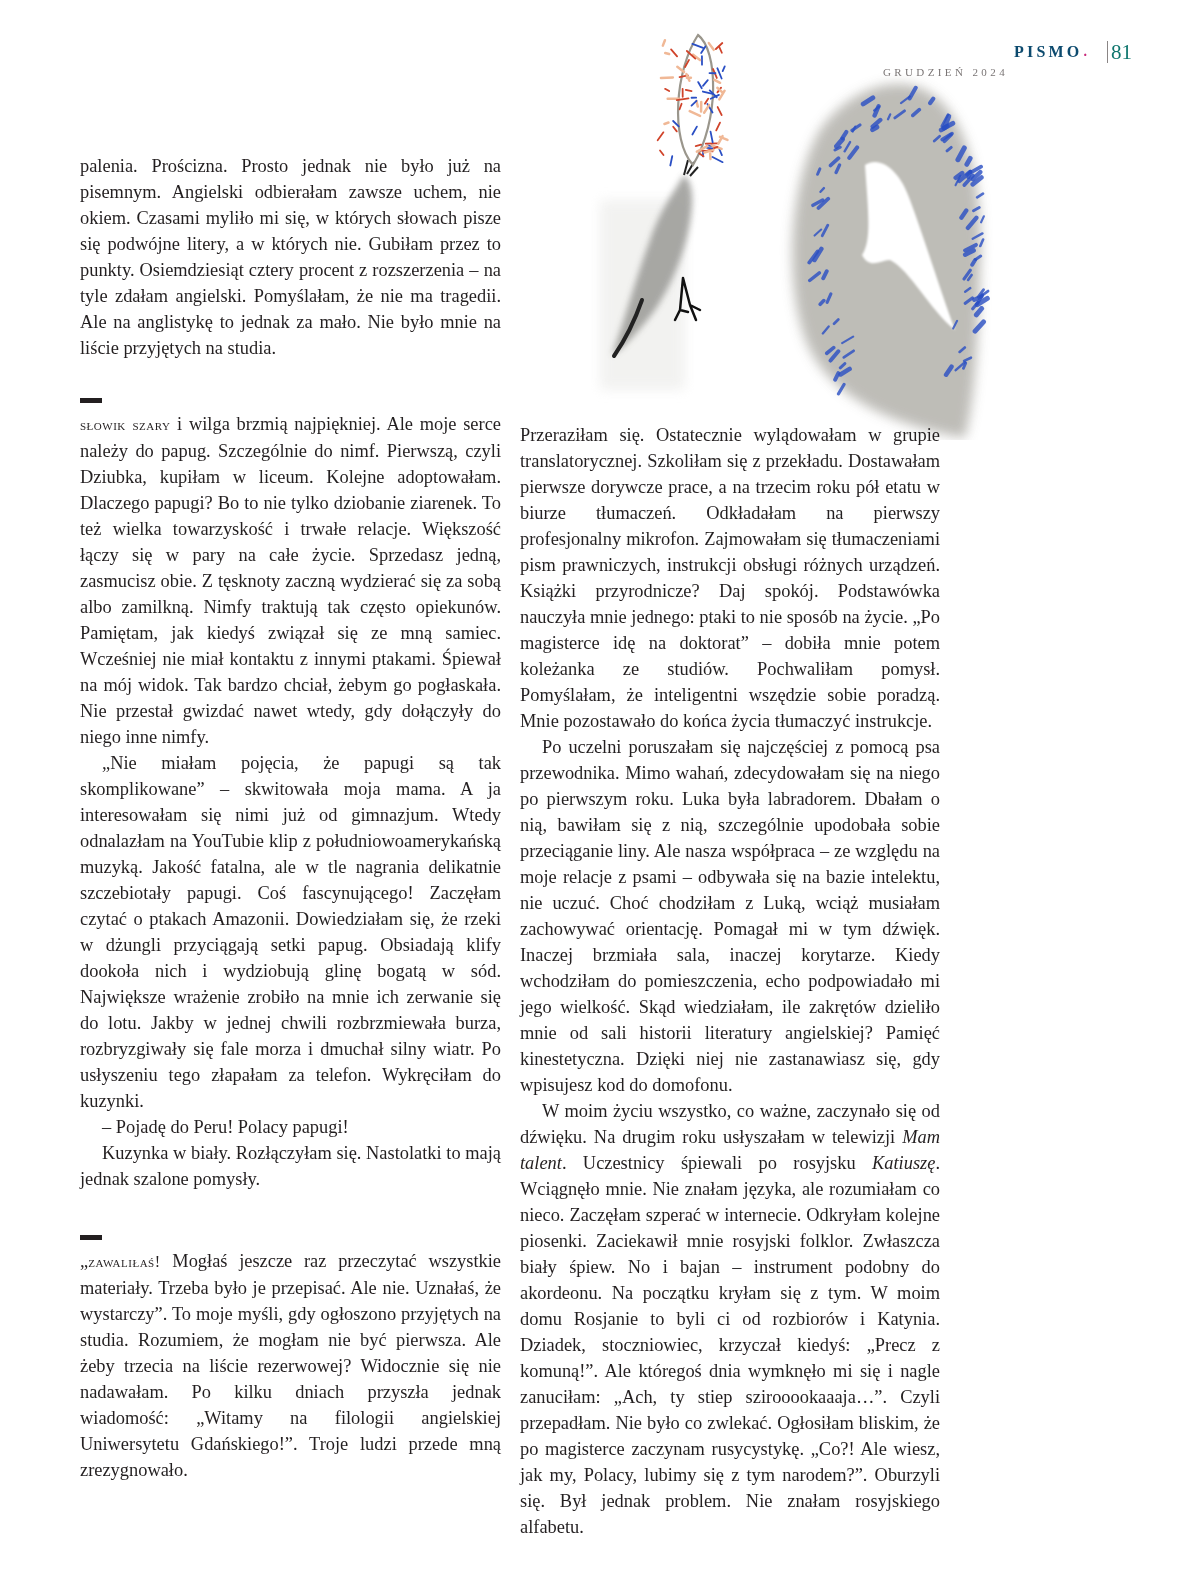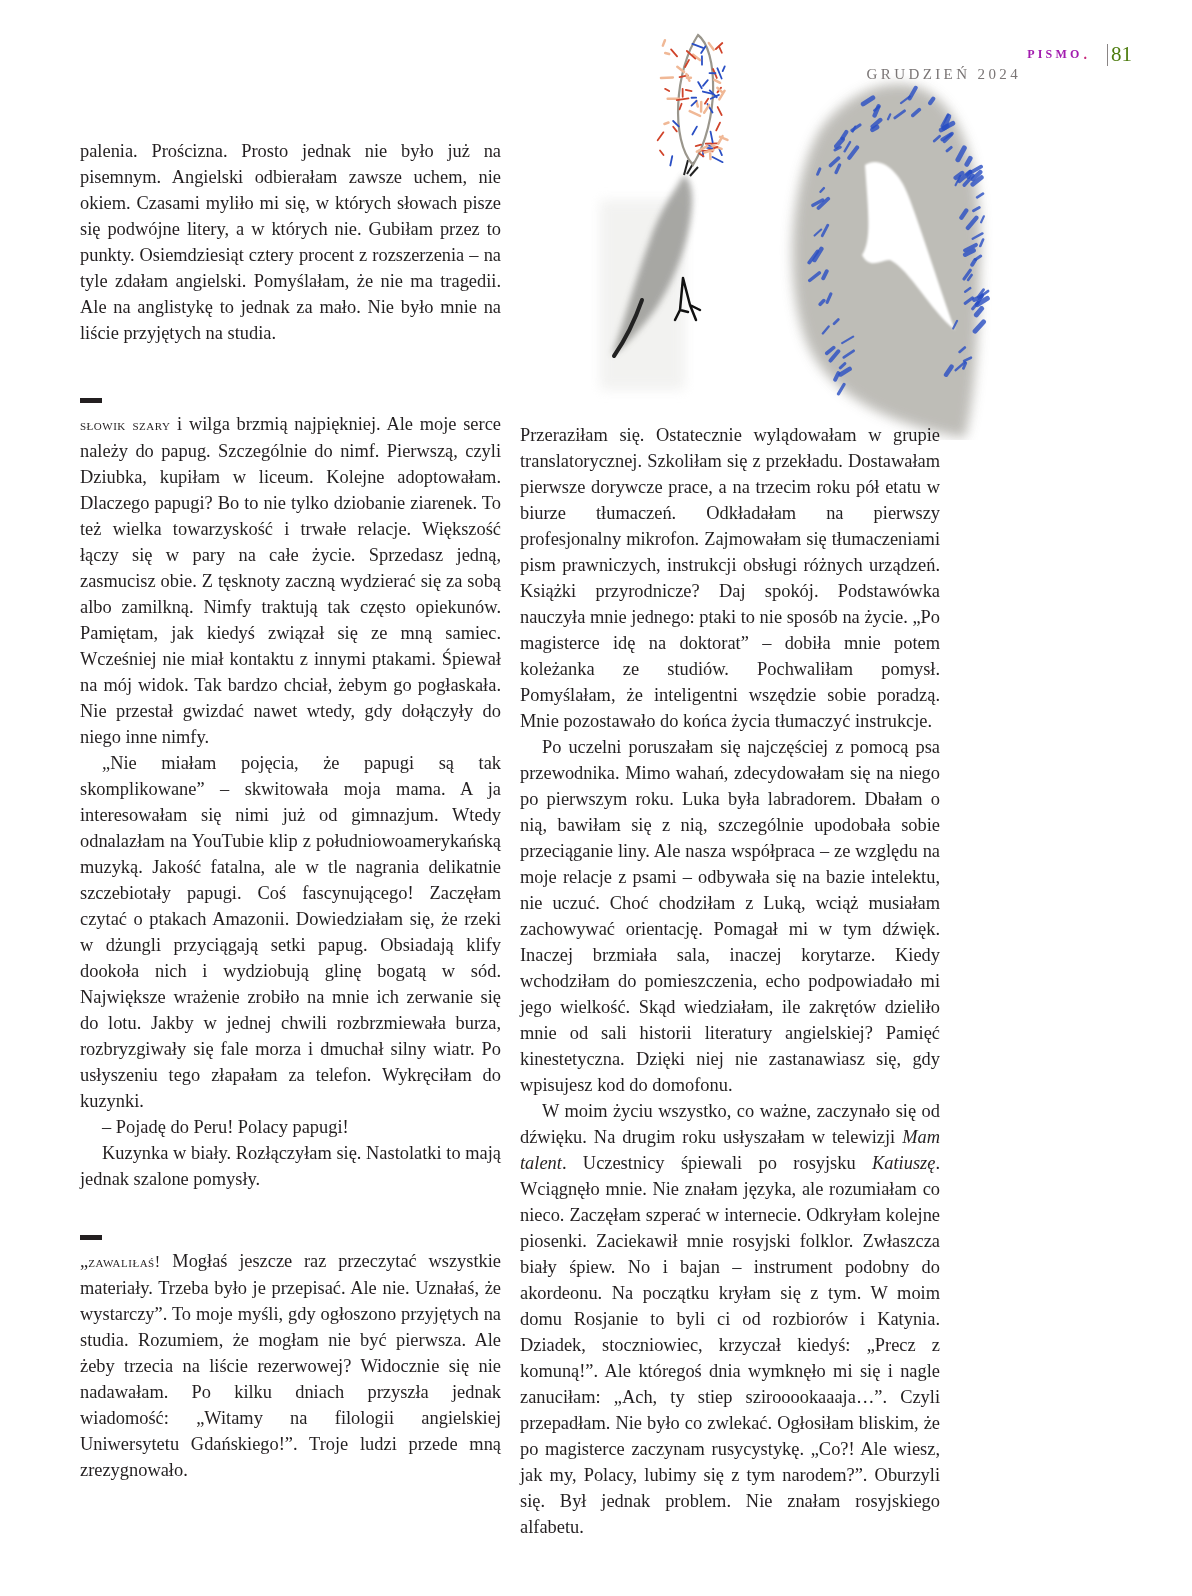--- a/index.html
+++ b/index.html
@@ -6,40 +6,40 @@
     body {
       width: 1192px; height: 1596px; position: relative; overflow: hidden;
       font-family: "Liberation Serif", "DejaVu Serif", serif;
       color: #231f20;
     }
     .header {
       position: absolute; top: 26px; right: 60px;
       display: flex; align-items: center; white-space: nowrap;
     }
     .hdr-date {
-      font-size: 15px; letter-spacing: 3.4px; color: #7a7575;
+      font-size: 11px; letter-spacing: 3.4px; color: #7a7575;
       text-transform: uppercase; margin-right: 6px; margin-top: 40px;
     }
     .hdr-brand {
-      font-size: 12px; letter-spacing: 3.2px; font-weight: bold; color: #a21caf;
+      font-size: 16px; letter-spacing: 3.2px; font-weight: bold; color: #0c4a6e;
     }
     .hdr-dot { color: #c8287a; font-weight: bold; font-size: 14px; margin-left: 1px; }
     .hdr-sep {
       display: inline-block; width: 1px; height: 22px; background: #8a8585;
       margin-left: 20px; margin-right: 3px;
     }
-    .hdr-page { font-size: 21px; color: #4d7c0f; }
+    .hdr-page { font-size: 21px; color: #0f766e; }
 
     .col {
       position: absolute; width: 421px;
       font-size: 18.4px; line-height: 26px; text-align: justify;
     }
     .col p { margin: 0; }
     .col p.indent { text-indent: 22px; }
-    .col-left-a { left: 80px; top: 138px; }
+    .col-left-a { left: 80px; top: 153px; }
     .col-left-b { left: 80px; top: 411px; }
     .col-left-c { left: 80px; top: 1248px; }
     .col-right { left: 520px; top: 411px; width: 420px; margin-top: 11px; }
 
     .section-bar {
       position: absolute; left: 80px; width: 22px; height: 5px; background: #231f20;
     }
     .smallcaps { font-variant: small-caps; letter-spacing: 0.5px; font-size: 16px; }
 
     .illustration {

